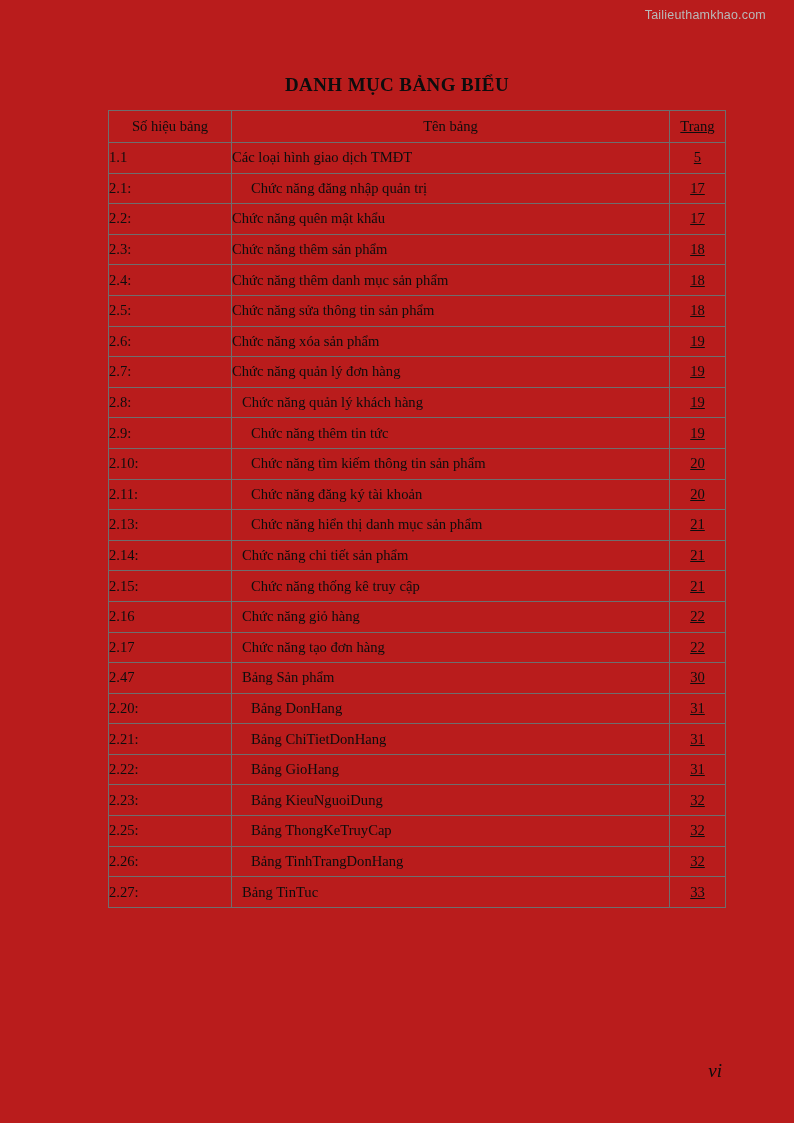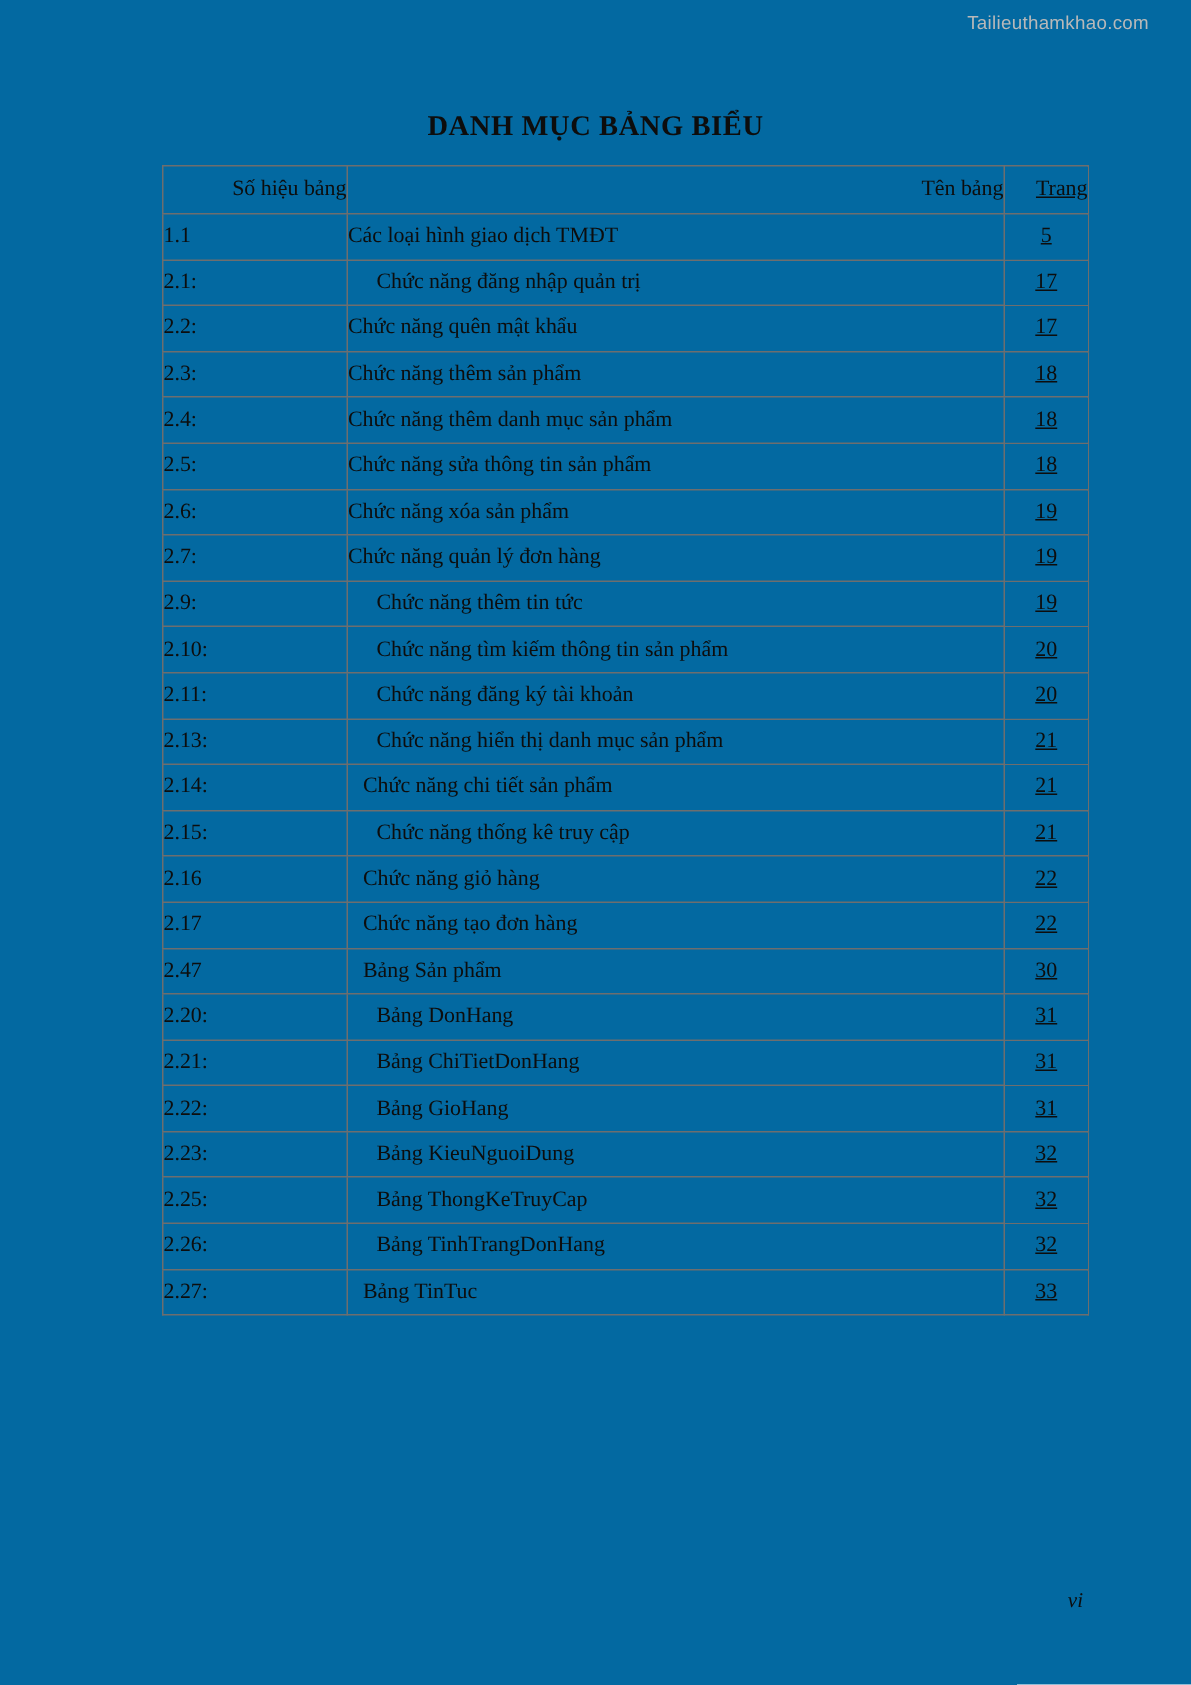--- a/index.html
+++ b/index.html
@@ -4,21 +4,21 @@
 <style>
   html, body {
     margin: 0;
     padding: 0;
     background: #ffffff;
   }
   .page {
     position: relative;
     width: 794px;
     height: 1123px;
-    background: #0369a1;
+    background: #b91c1c;
     overflow: hidden;
     font-family: "Liberation Serif", "DejaVu Serif", serif;
     color: #0d0d0d;
   }
 
   
   .watermark {
     position: absolute;
     top: 8px;
     right: 28px;
@@ -61,42 +61,42 @@
 
   table.lot td, table.lot th {
     border: 1px solid #6e6e6e;
     padding: 0;
     height: 29.6px;
     vertical-align: middle;
     font-weight: normal;
   }
   table.lot thead th {
     height: 31px;
-    text-align: right;
+    text-align: center;
   }
   td.num, th.num   { text-align: left; }
   td.page, th.page { text-align: center; text-decoration: underline; }
   td.name, th.name { text-align: left; padding-left: 14px; }
   th.name          { text-align: center; padding-left: 0; }
 
   
   td.name.ind1 { padding-left: 19px; }
   td.name.ind2 { padding-left: 10px; }
 
   
   .folio {
     position: absolute;
     left: 0;
     top: 1060px;
     width: 794px;
     text-align: right;
     padding-right: 72px;
     box-sizing: border-box;
     font-style: italic;
-    font-size: 14px;
+    font-size: 19px;
   }
 </style>
 </head>
 <body>
 
 <div class="page">
 
   <div class="watermark">Tailieuthamkhao.com</div>
 
   <div class="doc-title">DANH MỤC BẢNG BIỂU</div>
@@ -150,20 +150,25 @@
             <td class="num">2.6:</td>
             <td class="name">Chức năng xóa sản phẩm</td>
             <td class="page">19</td>
           </tr>
           <tr>
             <td class="num">2.7:</td>
             <td class="name">Chức năng quản lý đơn hàng</td>
             <td class="page">19</td>
           </tr>
           <tr>
+            <td class="num">2.8:</td>
+            <td class="name ind2">Chức năng quản lý khách hàng</td>
+            <td class="page">19</td>
+          </tr>
+          <tr>
             <td class="num">2.9:</td>
             <td class="name ind1">Chức năng thêm tin tức</td>
             <td class="page">19</td>
           </tr>
           <tr>
             <td class="num">2.10:</td>
             <td class="name ind1">Chức năng tìm kiếm thông tin sản phẩm</td>
             <td class="page">20</td>
           </tr>
           <tr>

